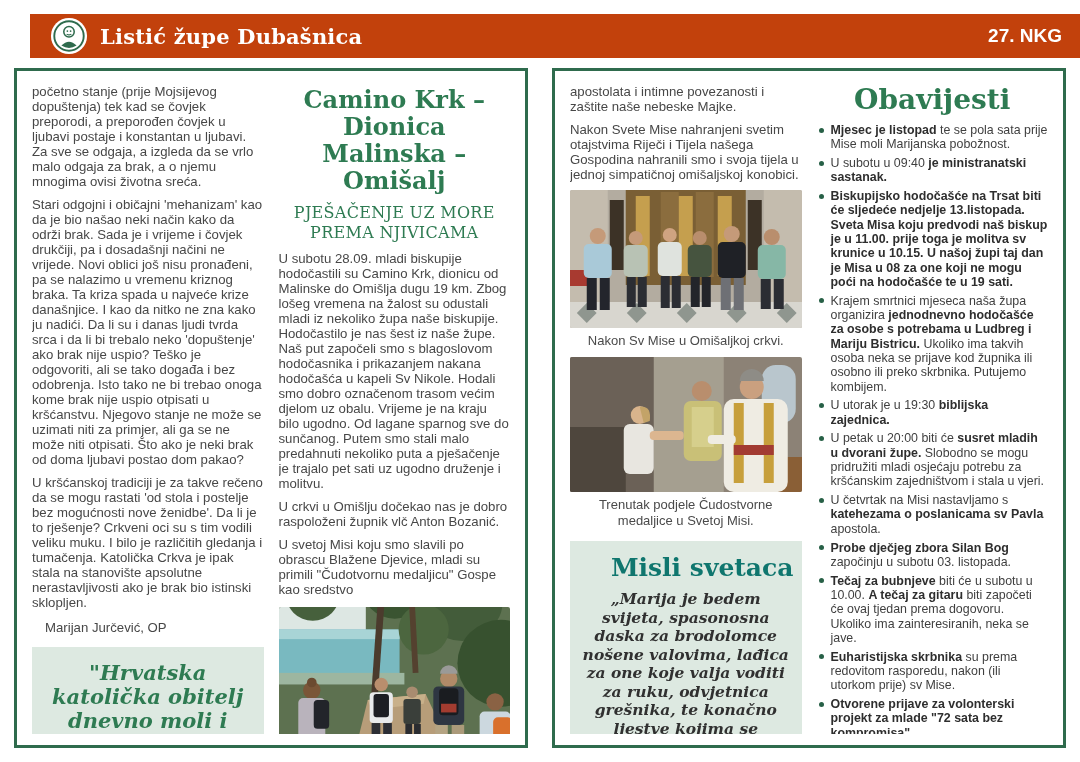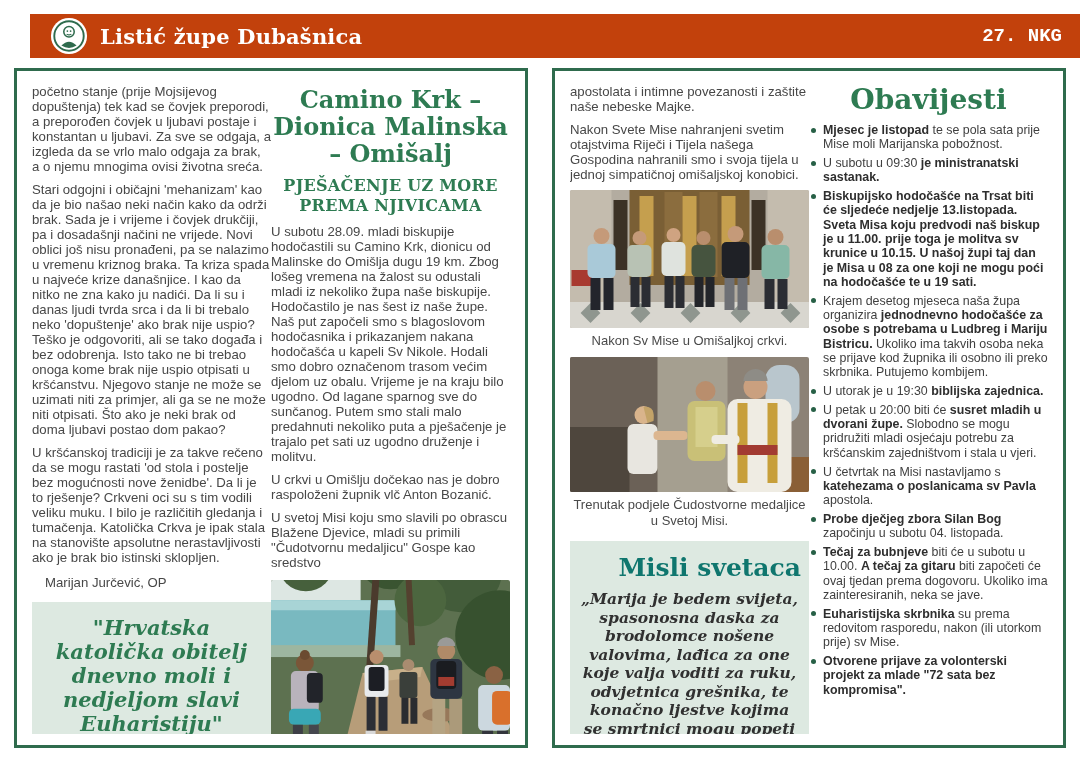--- a/index.html
+++ b/index.html
@@ -13,28 +13,28 @@
     position:absolute; left:30px; top:14px; width:1052px; height:44px;
     background:#c2410c; display:flex; align-items:center;
     padding:0 20px; box-sizing:border-box; color:#fff;
   }
   .logo { width:38px; height:38px; flex:0 0 auto; }
   .header-title {
     font-family:"DejaVu Serif", serif; font-weight:bold; font-size:21px;
     margin-left:12px; letter-spacing:.2px;
   }
   .header-issue {
-    margin-left:auto; font-family:Liberation Mono, monospace; font-weight:bold; font-size:19px;text-align:right;
+    margin-left:auto; font-family:Liberation Sans, sans-serif; font-weight:bold; font-size:19px;text-align:right;
   }
 
   
   .page {
     position:absolute; top:68px; height:680px; width:514px;
     background:#fff; border:3px solid #2f6b4d; box-sizing:border-box;
-    padding:13px 15px 11px; display:flex; 
+    padding:13px 15px 11px; display:flex; gap:15px;
   }
   .page.left  { left:14px; }
   .page.right { left:552px; }
   .col { flex:1; min-width:0; display:flex; flex-direction:column; overflow:hidden; }
 
   
   .body-text p { margin:0 0 8px; font-size:13.2px; line-height:15px; color:#474747; }
   .byline { font-size:13.2px; line-height:15px; color:#474747; margin:2px 13px 12px; }
 
   
@@ -45,21 +45,21 @@
     font-family:"DejaVu Serif", serif; font-style:italic; font-weight:bold;
     color:#2e7b52; font-size:21px; line-height:24px; margin-bottom:7px;
   }
 
   
   .camino-title {
     font-family:"DejaVu Serif", serif; font-weight:bold; color:#2e7b52;
     font-size:24px; line-height:27px; text-align:center; margin:2px 0 9px;
   }
   .camino-sub {
-    font-family:"DejaVu Serif", serif; font-weight:bold; color:#2e7b52;
+    font-family:"DejaVu Serif", serif; font-weight:normal; color:#2e7b52;
     font-size:16px; line-height:19.5px; text-align:center; margin:0 0 9px; letter-spacing:.3px;
   }
   .photo { width:100%; overflow:hidden; border-radius:2px; flex:0 0 auto; }
   .photo svg { display:block; width:100%; height:100%; }
   .trail-photo { flex:1 1 auto; margin-top:2px; min-height:180px; }
   .church-photo { height:138px; }
   .medal-photo { height:135px; }
   .caption { font-size:13px; line-height:16px; color:#4a4a4a; margin:5px 0 8px;text-align:center; }
 
   
@@ -279,25 +279,25 @@
       <div class="misli-title">Misli svetaca</div>
       <div class="misli-quote">„Marija je bedem svijeta, spasonosna daska za brodolomce nošene valovima, lađica za one koje valja voditi za ruku,  odvjetnica grešnika, te konačno ljestve kojima se smrtnici mogu popeti na nebo.“</div>
 
     </div>
   </div>
 
   <div class="col">
     <div class="obavijesti-title">Obavijesti</div>
     <ul class="obavijesti-list">
         <li><b>Mjesec je listopad</b><span> te se pola sata prije Mise moli Marijanska pobožnost.</span></li>
-        <li><span>U subotu u 09:30 </span><b>je ministranatski sastanak.</b></li>
+        <li><span>U subotu u 09:40 </span><b>je ministranatski sastanak.</b></li>
         <li><b>Biskupijsko hodočašće na Trsat biti će sljedeće nedjelje 13.listopada. Sveta Misa koju predvodi naš biskup je u 11.00. prije toga je molitva sv krunice u 10.15. U našoj župi taj dan je Misa u 08 za one koji ne mogu poći na hodočašće te u 19 sati.</b></li>
-        <li><span>Krajem desetog mjeseca naša župa organizira </span><b>jednodnevno hodočašće za osobe s potrebama u Ludbreg i Mariju Bistricu.</b><span> Ukoliko ima takvih osoba neka se prijave kod župnika ili osobno ili preko skrbnika. Putujemo kombijem.</span></li>
+        <li><span>Krajem smrtnici mjeseca naša župa organizira </span><b>jednodnevno hodočašće za osobe s potrebama u Ludbreg i Mariju Bistricu.</b><span> Ukoliko ima takvih osoba neka se prijave kod župnika ili osobno ili preko skrbnika. Putujemo kombijem.</span></li>
         <li><span>U utorak je u 19:30 </span><b>biblijska zajednica.</b></li>
         <li><span>U petak u 20:00 biti će </span><b>susret mladih u dvorani župe.</b><span> Slobodno se mogu pridružiti mladi osjećaju potrebu za kršćanskim zajedništvom i stala u vjeri.</span></li>
         <li><span>U četvrtak na Misi nastavljamo s </span><b>katehezama o poslanicama sv Pavla</b><span> apostola.</span></li>
-        <li><b>Probe dječjeg zbora Silan Bog</b><span> započinju u subotu 04. listopada.</span></li>
+        <li><b>Probe dječjeg zbora Silan Bog</b><span> započinju u subotu 03. listopada.</span></li>
         <li><b>Tečaj za bubnjeve</b><span> biti će u subotu u 10.00. </span><b>A tečaj za gitaru</b><span> biti započeti će ovaj tjedan prema dogovoru.  Ukoliko ima zainteresiranih, neka se jave.</span></li>
         <li><b>Euharistijska skrbnika</b><span> su prema redovitom rasporedu, nakon (ili utorkom prije) sv Mise.</span></li>
         <li><b>Otvorene prijave za volonterski projekt za mlade "72 sata bez kompromisa".</b></li>
       </ul>
   </div>
 </div>
 
 </body></html>

